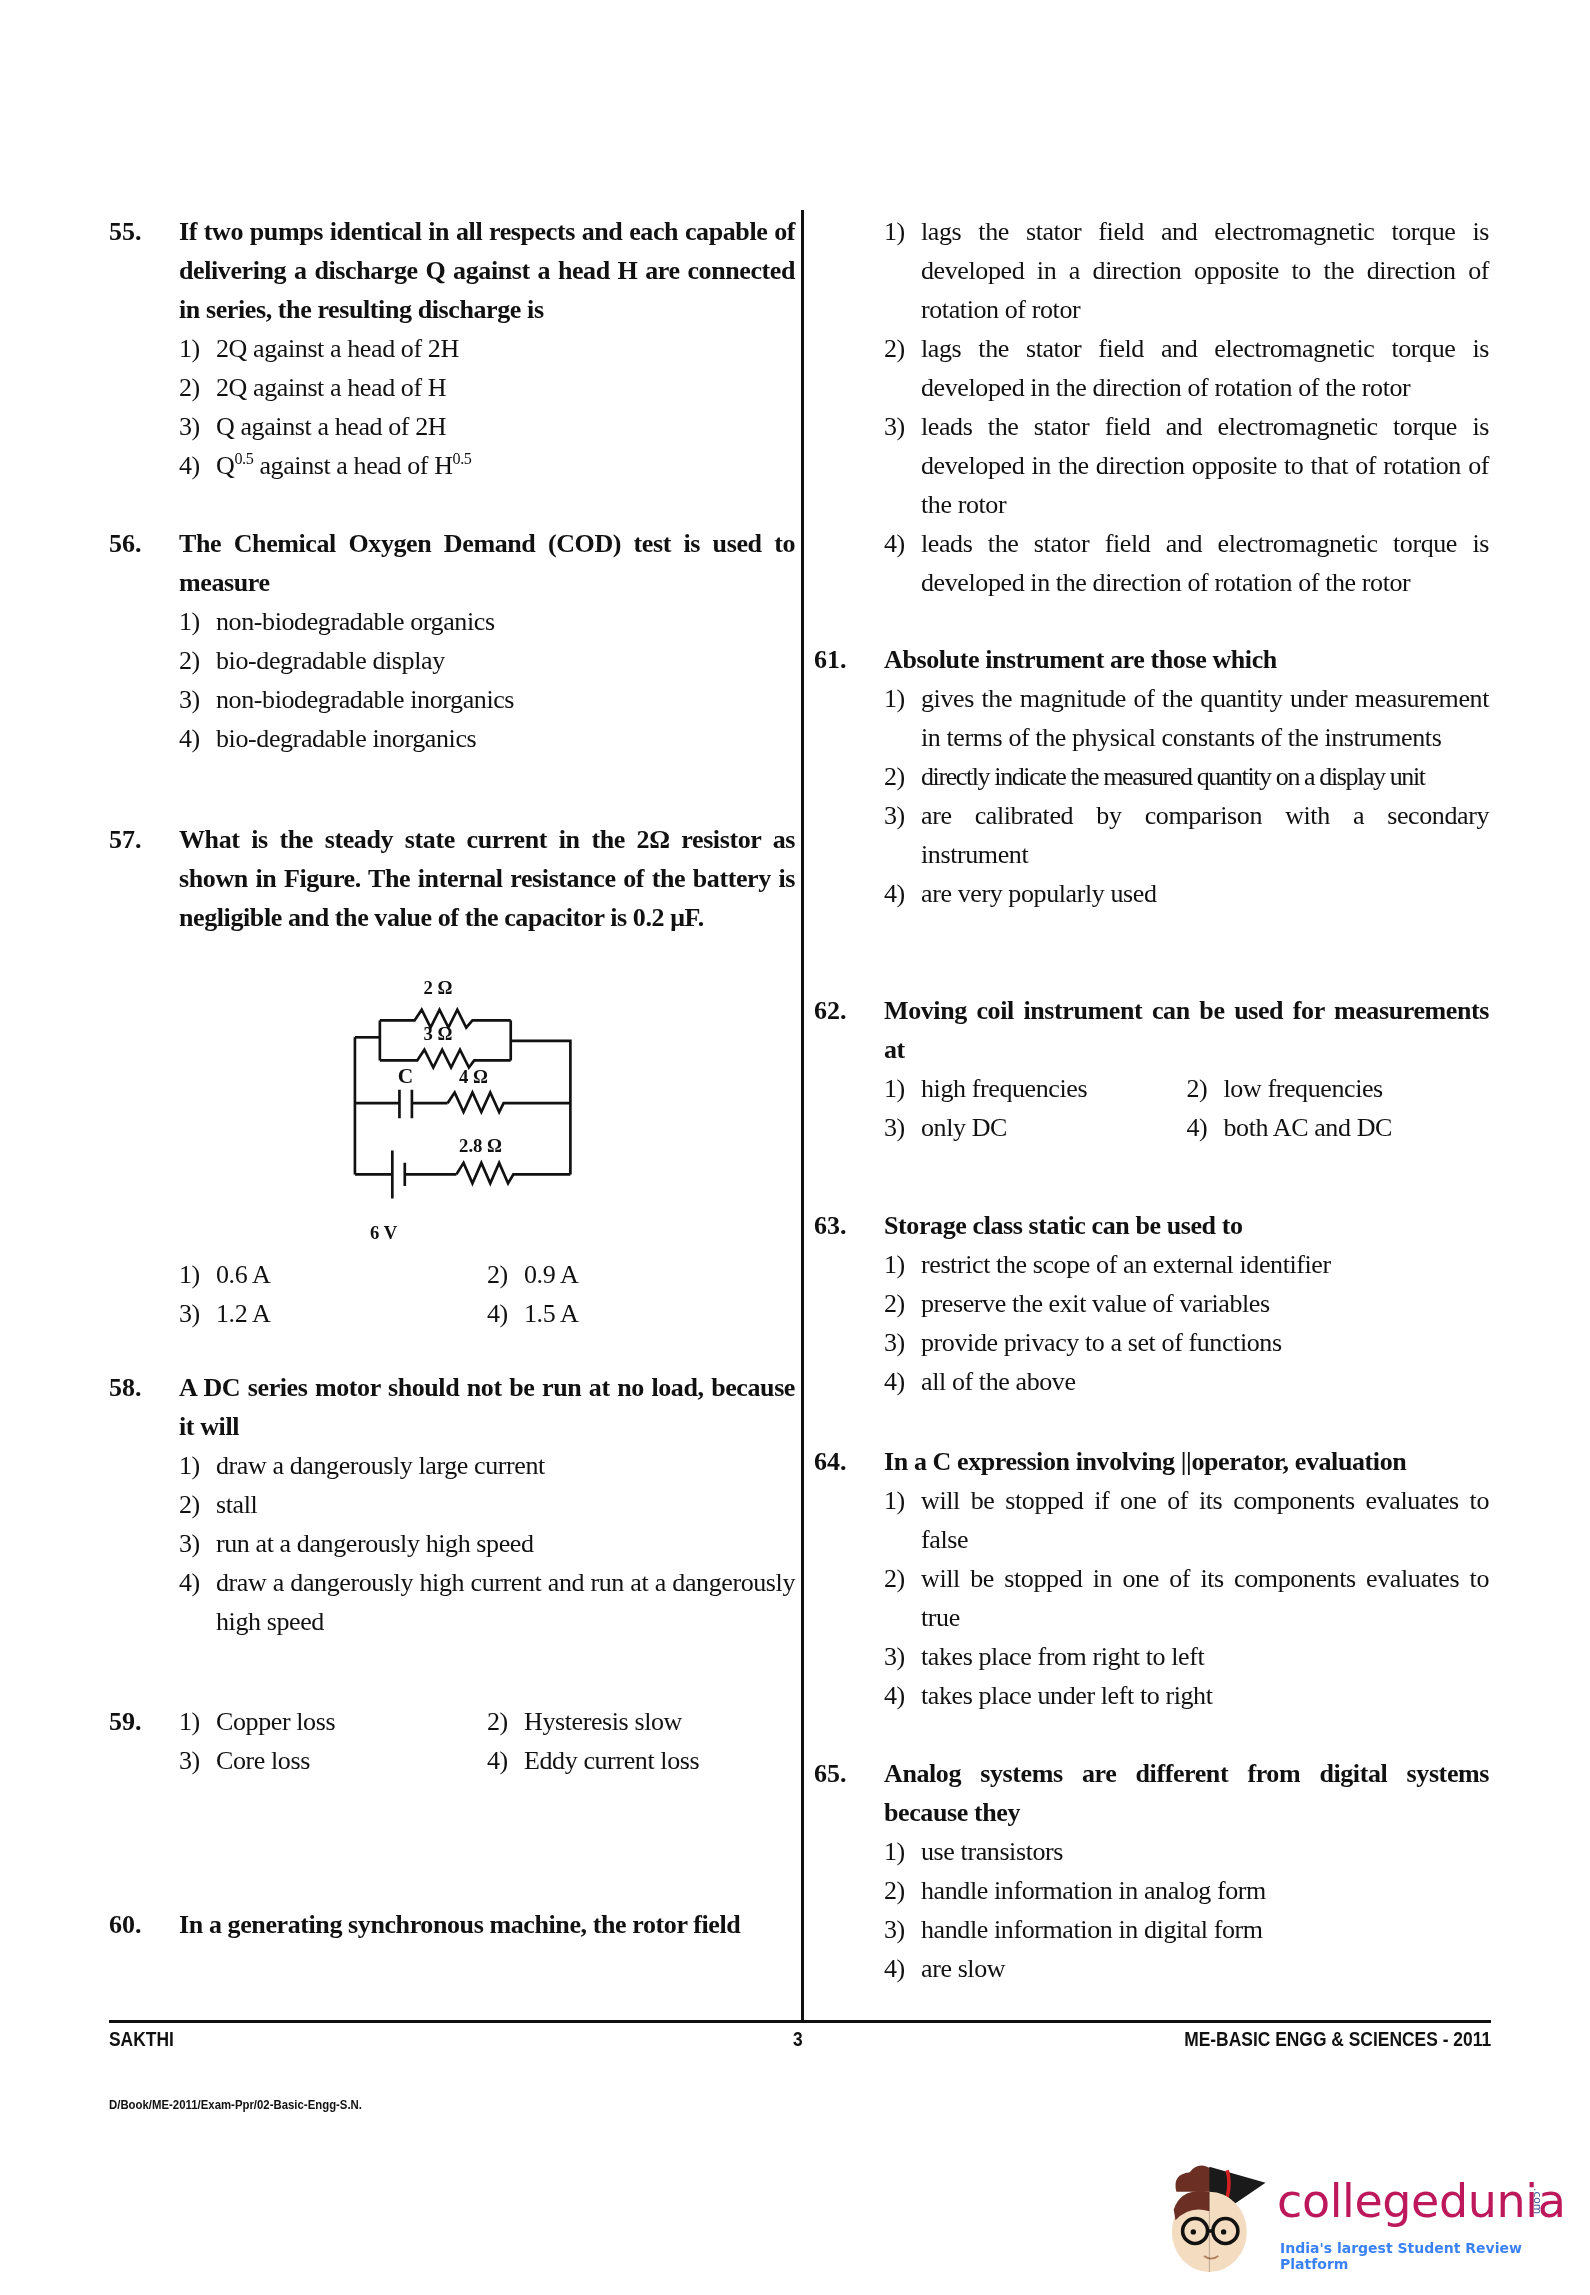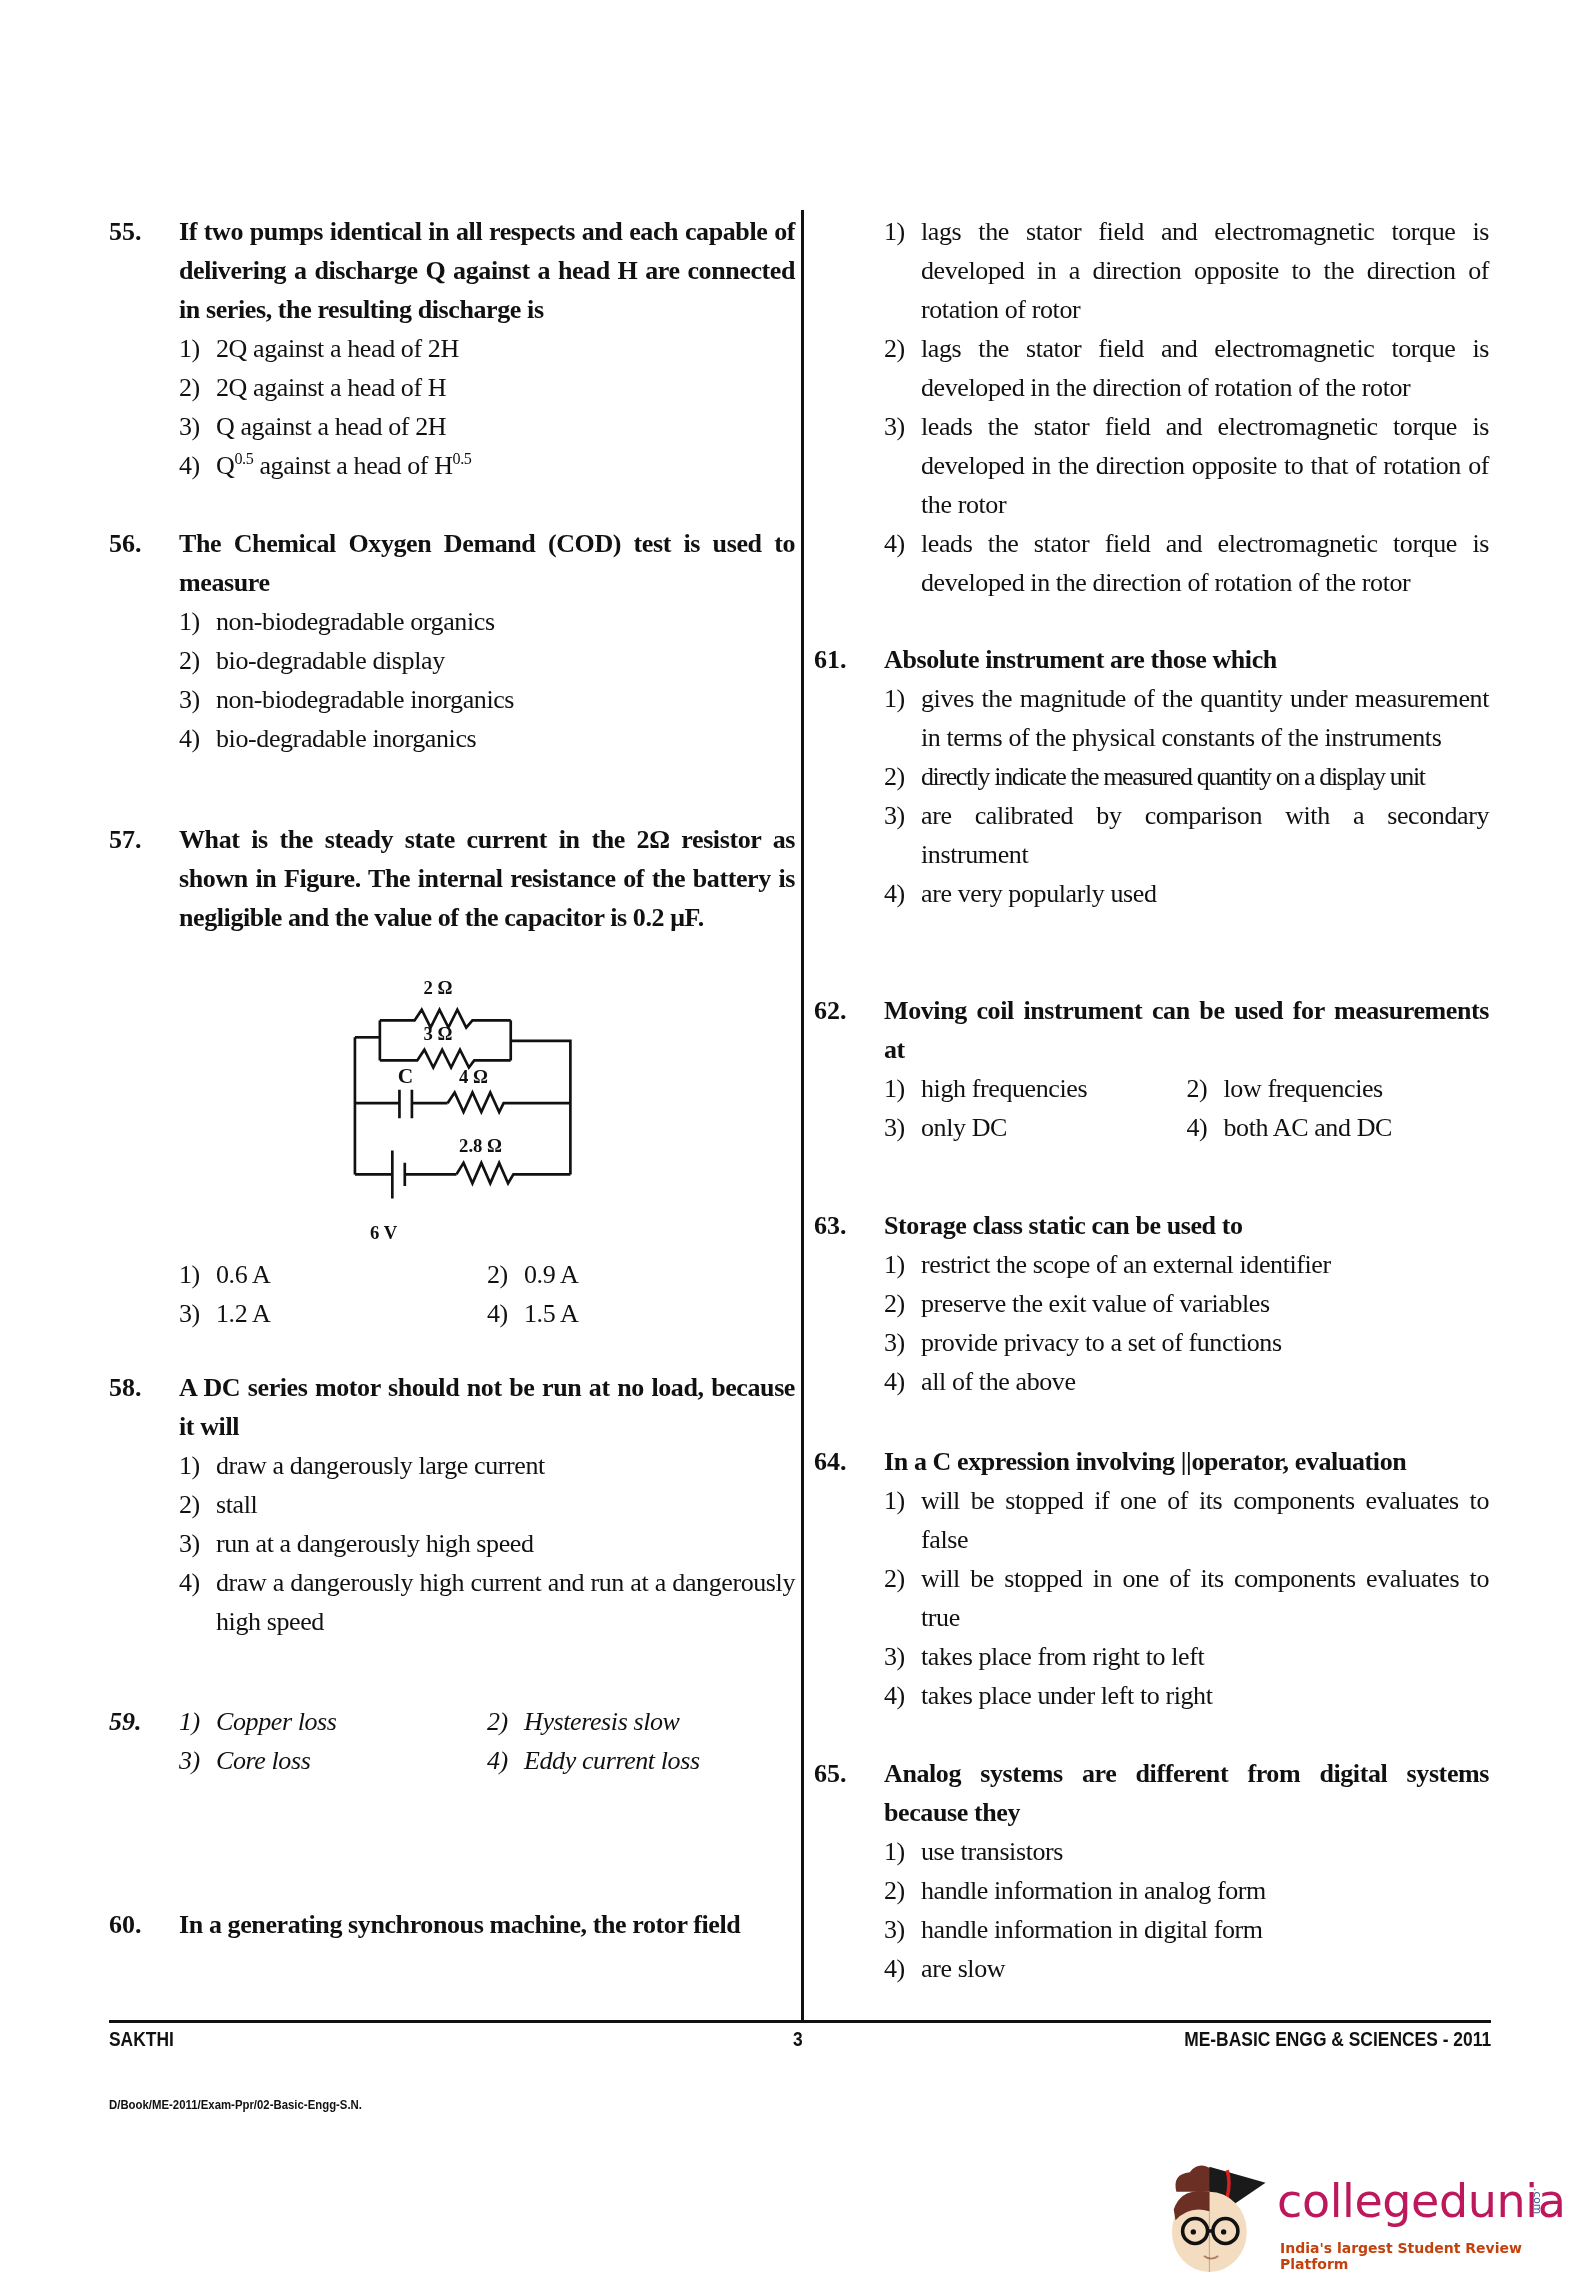--- a/index.html
+++ b/index.html
@@ -24,21 +24,21 @@
   .footer-center { left: 793px; }
   .footer-right { right: 100px; transform-origin: right top; }
   .path-note { position: absolute; left: 109px; top: 2097px; font-family: "Liberation Sans", "DejaVu Sans", sans-serif;
                font-weight: bold; font-size: 13.4px; transform: scaleX(0.85); transform-origin: left top; }
   .brand { position: absolute; left: 1163px; top: 2156px; width: 419px; height: 134px; }
   .brand-name { position: absolute; left: 114px; top: 18px; font-family: "DejaVu Sans", sans-serif;
                 font-size: 46px; color: #be185d; letter-spacing: -0.4px; }
   .brand-com { position: absolute; left: 381px; top: 32px; font-family: "DejaVu Sans", sans-serif;
                font-size: 10.7px; color: #3d5a9c; transform: rotate(90deg); transform-origin: left top; }
   .brand-tag { position: absolute; left: 117px; top: 84px; font-family: "DejaVu Sans", sans-serif;
-               font-weight: bold; font-size: 14px; color: #c2410c; }
+               font-weight: bold; font-size: 14px; color: #3b82f6; }
   sup { font-size: 62%; line-height: 0; vertical-align: super; }
 </style>
 </head>
 <body>
 
 <div class="col col-left">
 
   <div class="q" style="top:0px;">
     <div class="qnum">55.</div>
     <div class="qtext">If two pumps identical in all respects and each capable of delivering a discharge Q against a head H are connected in series, the resulting discharge is</div>
@@ -109,21 +109,21 @@
     <div class="qnum">58.</div>
     <div class="qtext">A DC series motor should not be run at no load, because it will</div>
     <div class="opts">
       <div class="opt"><span class="n">1)</span><span>draw a dangerously large current</span></div>
       <div class="opt"><span class="n">2)</span><span>stall</span></div>
       <div class="opt"><span class="n">3)</span><span>run at a dangerously high speed</span></div>
       <div class="opt"><span class="n">4)</span><span>draw a dangerously high current and run at a dangerously high speed</span></div>
     </div>
   </div>
 
-  <div class="q" style="top:1490px;font-style:italic;">
+  <div class="q" style="top:1490px;">
     <div class="qnum">59.</div>
     <div class="opts grid2">
       <div class="opt"><span class="n">1)</span><span>Copper loss</span></div>
       <div class="opt"><span class="n">2)</span><span>Hysteresis slow</span></div>
       <div class="opt"><span class="n">3)</span><span>Core loss</span></div>
       <div class="opt"><span class="n">4)</span><span>Eddy current loss</span></div>
     </div>
   </div>
 
   <div class="q" style="top:1693px;">

